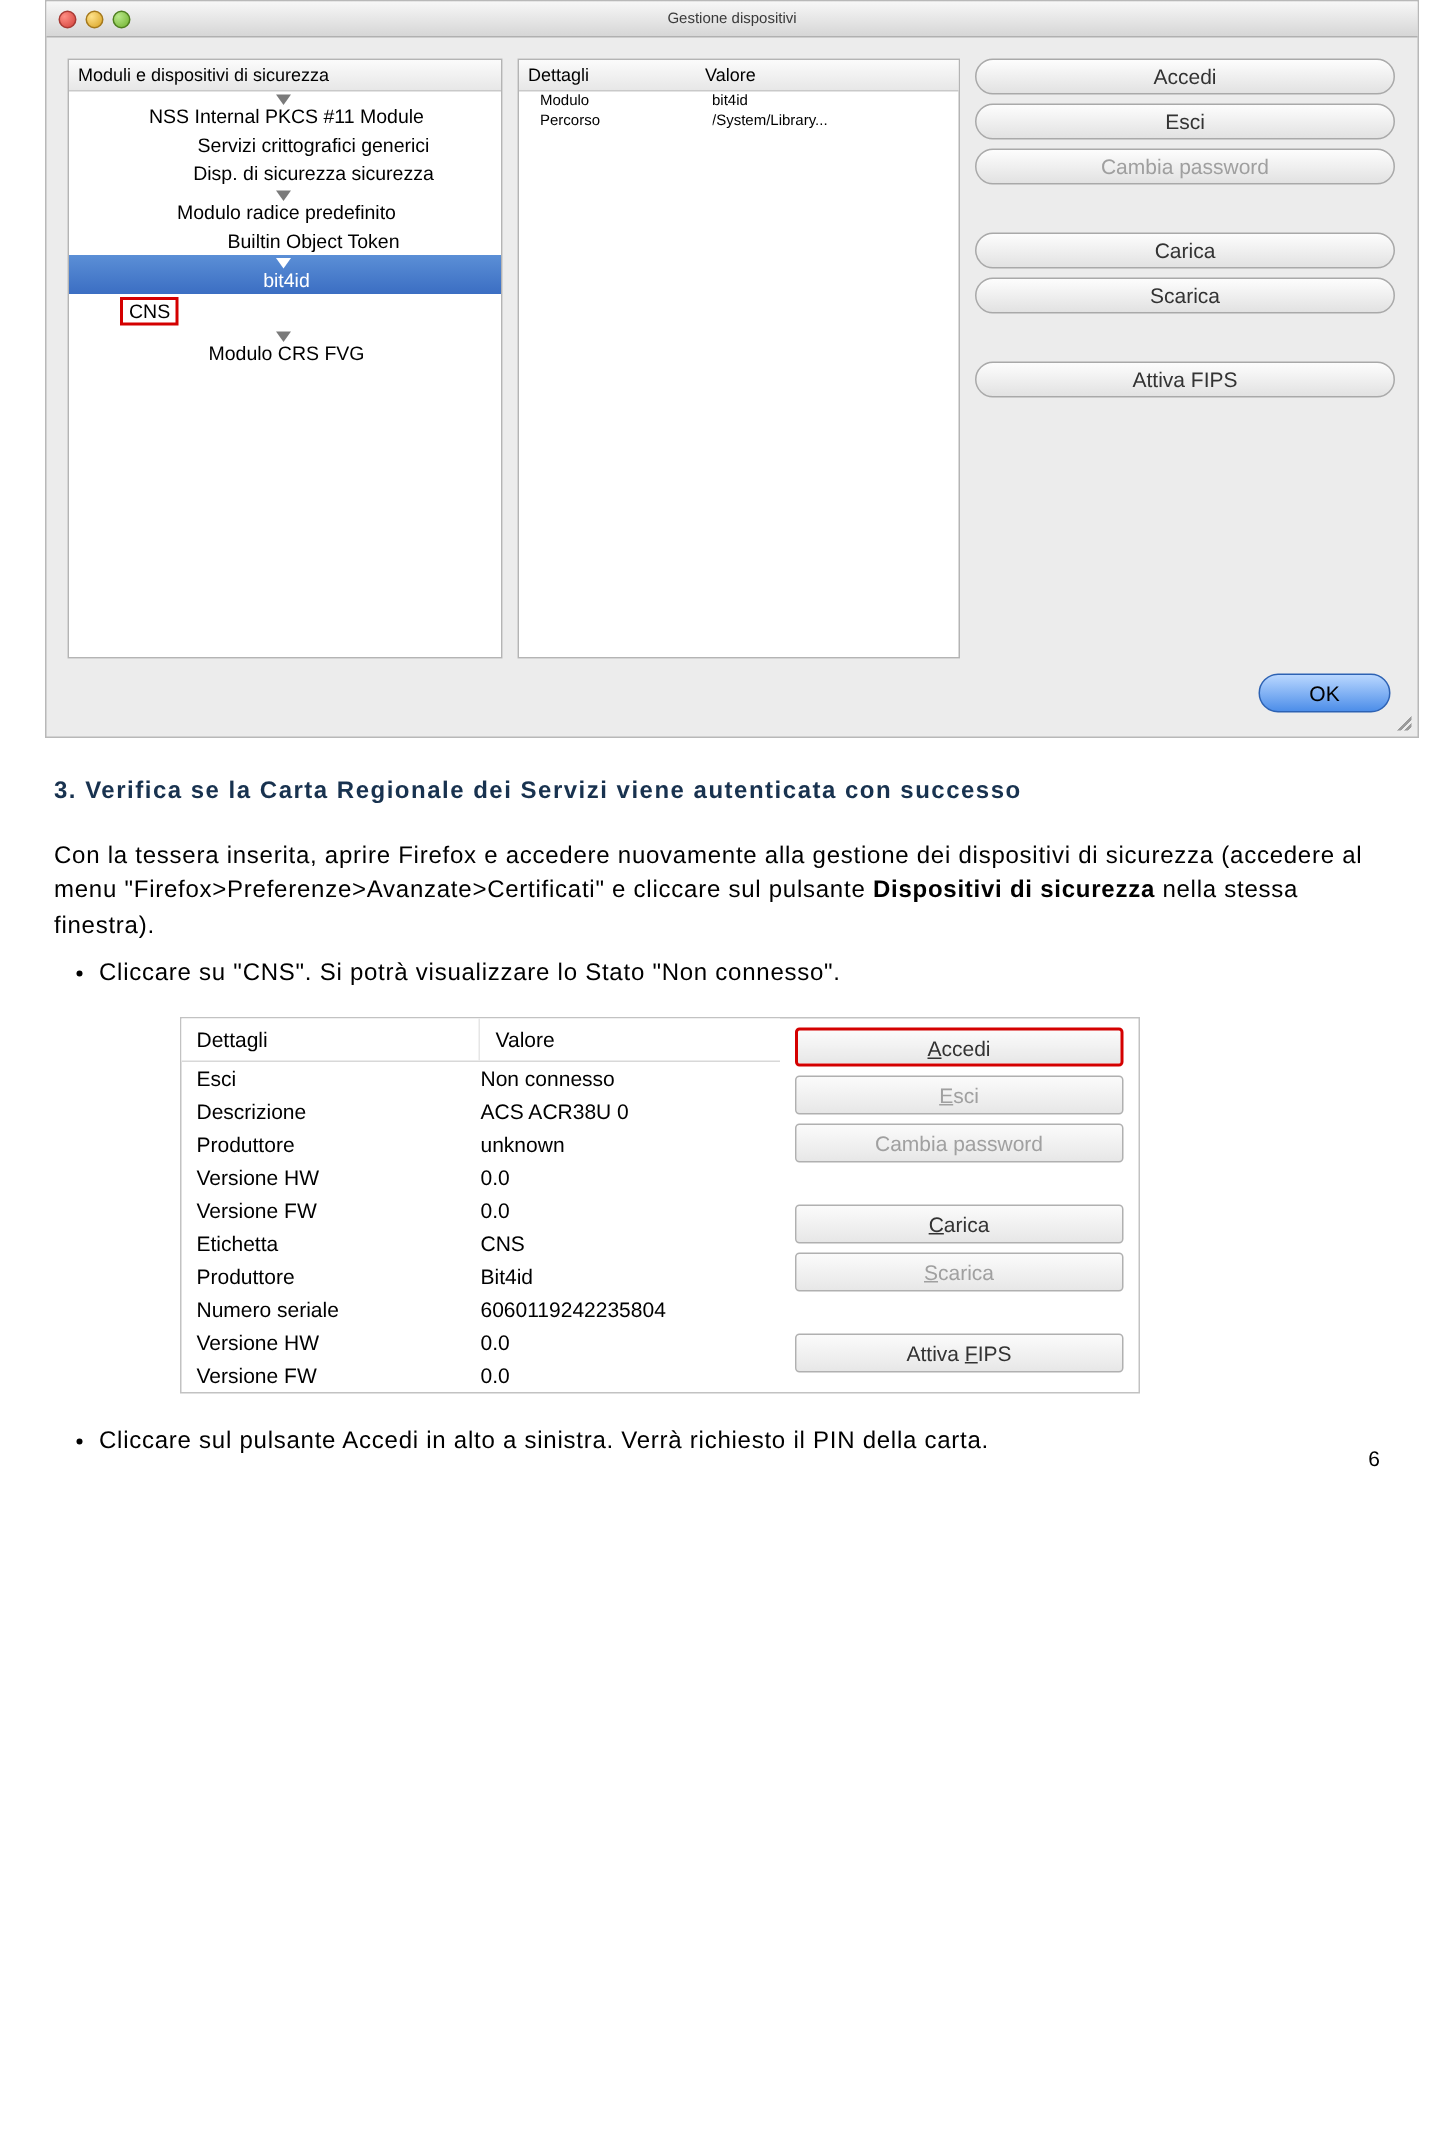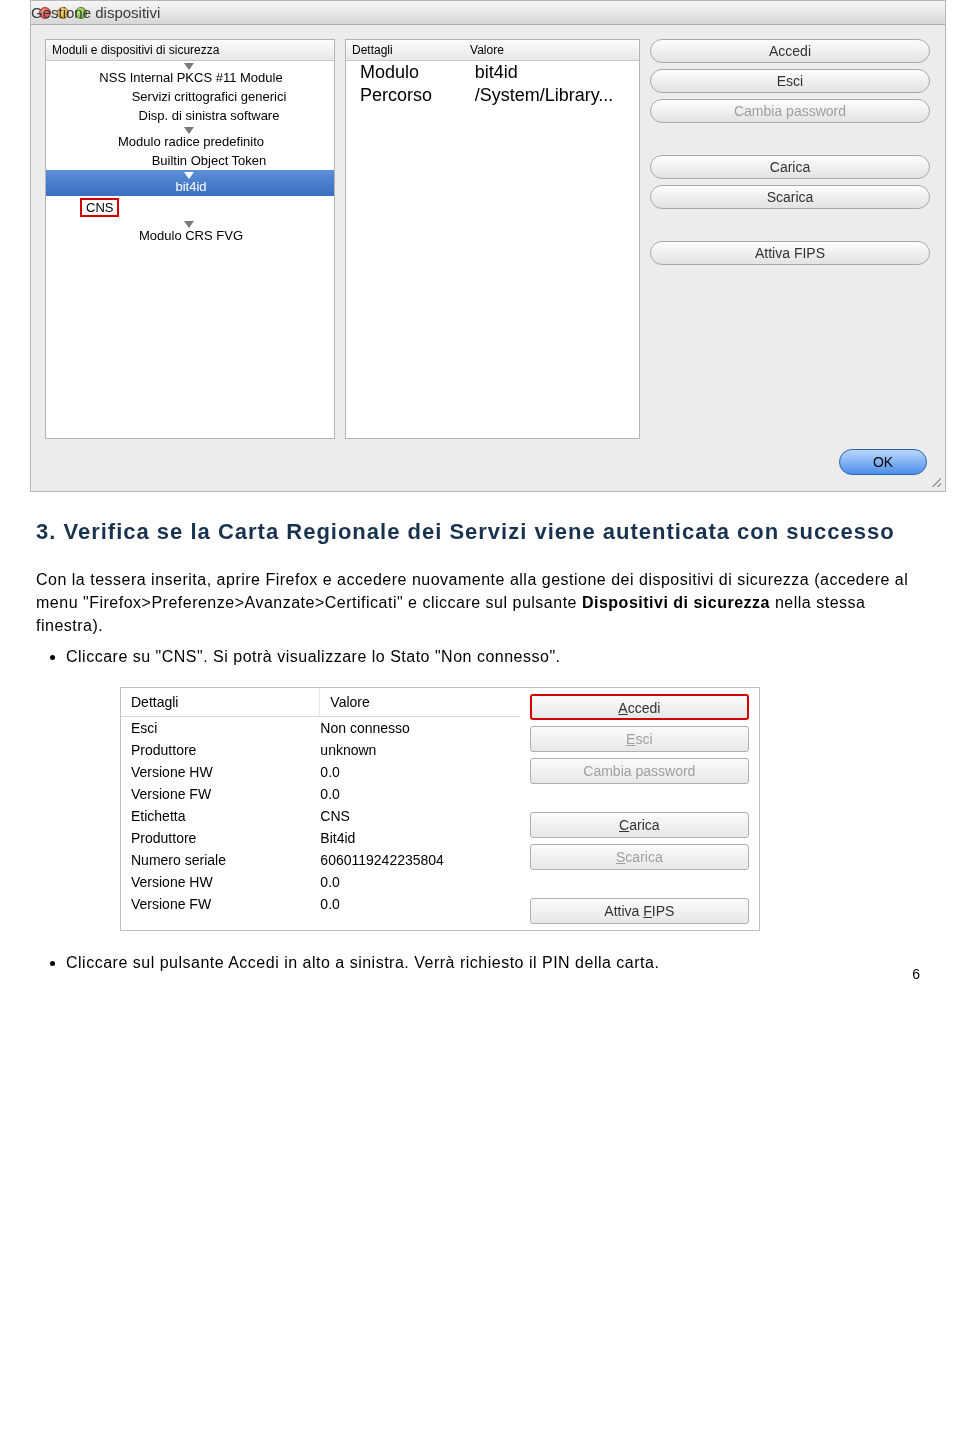--- a/index.html
+++ b/index.html
@@ -29,22 +29,22 @@
   }
   .traffic { display: flex; gap: 6px; }
   .traffic span {
     width: 12px; height: 12px; border-radius: 50%;
     display: inline-block;
   }
   .tl-close   { background: radial-gradient(circle at 30% 30%, #ff8e84, #d1403a); border:1px solid #a83a34;}
   .tl-min     { background: radial-gradient(circle at 30% 30%, #ffe28a, #d8a223); border:1px solid #a5791c;}
   .tl-zoom    { background: radial-gradient(circle at 30% 30%, #b9e88a, #6fb12e); border:1px solid #4f7f20;}
   .titlebar .title {
-    position: absolute; left: 0; right: 0; text-align: left;
-    font-size: 15px; color: #3a3a3a;
+    position: absolute; left: 0; right: 0; text-align: center;
+    font-size: 10px; color: #3a3a3a;
   }
   .dialog-body {
     padding: 14px 12px 10px 14px;
     display: flex;
     gap: 10px;
   }
   .tree-panel, .details-panel {
     background: #fff;
     border: 1px solid #b4b4b4;
     font-size: 13px;
@@ -84,21 +84,21 @@
   .tree-item.selected .disclose { border-top-color:#fff; }
   .cns-highlight {
     border: 2px solid #d40000;
     padding: 0 4px;
     margin-left: 34px;
     display:inline-block;
     font-size:13px;
   }
   .details-row {
     display:flex;
-    font-size:18px;
+    font-size:10px;
     padding: 1px 6px 1px 14px;
   }
   .details-row .d1 { width:42%; }
   .details-row .d2 { width:58%; white-space:nowrap; overflow:hidden; text-overflow:ellipsis;}
   .side-buttons {
     display:flex; flex-direction:column; gap:6px;
     width: 280px;
   }
   .mac-btn {
     font-size: 14px;
@@ -138,21 +138,21 @@
   .mac-window { position:relative; }
 
   
   .doc {
     padding: 0 36px;
     font-family: Verdana, Arial, sans-serif;
     font-size: 16px;
     line-height: 1.45;
   }
   .doc h2 {
-    font-size: 22px;
+    font-size: 16px;
     color: #18324f;
     letter-spacing: 1px;
     font-weight: 700;
     margin: 10px 0 20px 0;
   }
   .doc p { letter-spacing: 0.5px; margin: 0 0 4px 0;}
   .doc ul { margin: 8px 0 18px 30px; padding:0;}
   .doc li { letter-spacing:0.5px; margin-bottom:6px;}
   .bold { font-weight:700; }
 
@@ -220,21 +220,21 @@
       <div class="tree-header">Moduli e dispositivi di sicurezza</div>
 
       <div class="tree-item">
         <span class="disclose"></span>
         <span>NSS Internal PKCS #11 Module</span>
       </div>
       <div class="tree-item level1">
         <span>Servizi crittografici generici</span>
       </div>
       <div class="tree-item level1">
-        <span>Disp. di sinistra software</span>
+        <span>Disp. di sicurezza sicurezza</span>
       </div>
       <div class="tree-item">
         <span class="disclose"></span>
         <span>Modulo radice predefinito</span>
       </div>
       <div class="tree-item level1">
         <span>Builtin Object Token</span>
       </div>
       <div class="tree-item selected">
         <span class="disclose"></span>
@@ -296,20 +296,24 @@
   <div class="win-left">
     <div class="win-header">
       <div class="wh1">Dettagli</div>
       <div class="wh2">Valore</div>
     </div>
     <div class="win-row">
         <div class="wr1">Esci</div>
         <div class="wr2">Non connesso</div>
       </div>
     <div class="win-row">
+        <div class="wr1">Descrizione</div>
+        <div class="wr2">ACS ACR38U 0</div>
+      </div>
+    <div class="win-row">
         <div class="wr1">Produttore</div>
         <div class="wr2">unknown</div>
       </div>
     <div class="win-row">
         <div class="wr1">Versione HW</div>
         <div class="wr2">0.0</div>
       </div>
     <div class="win-row">
         <div class="wr1">Versione FW</div>
         <div class="wr2">0.0</div>

